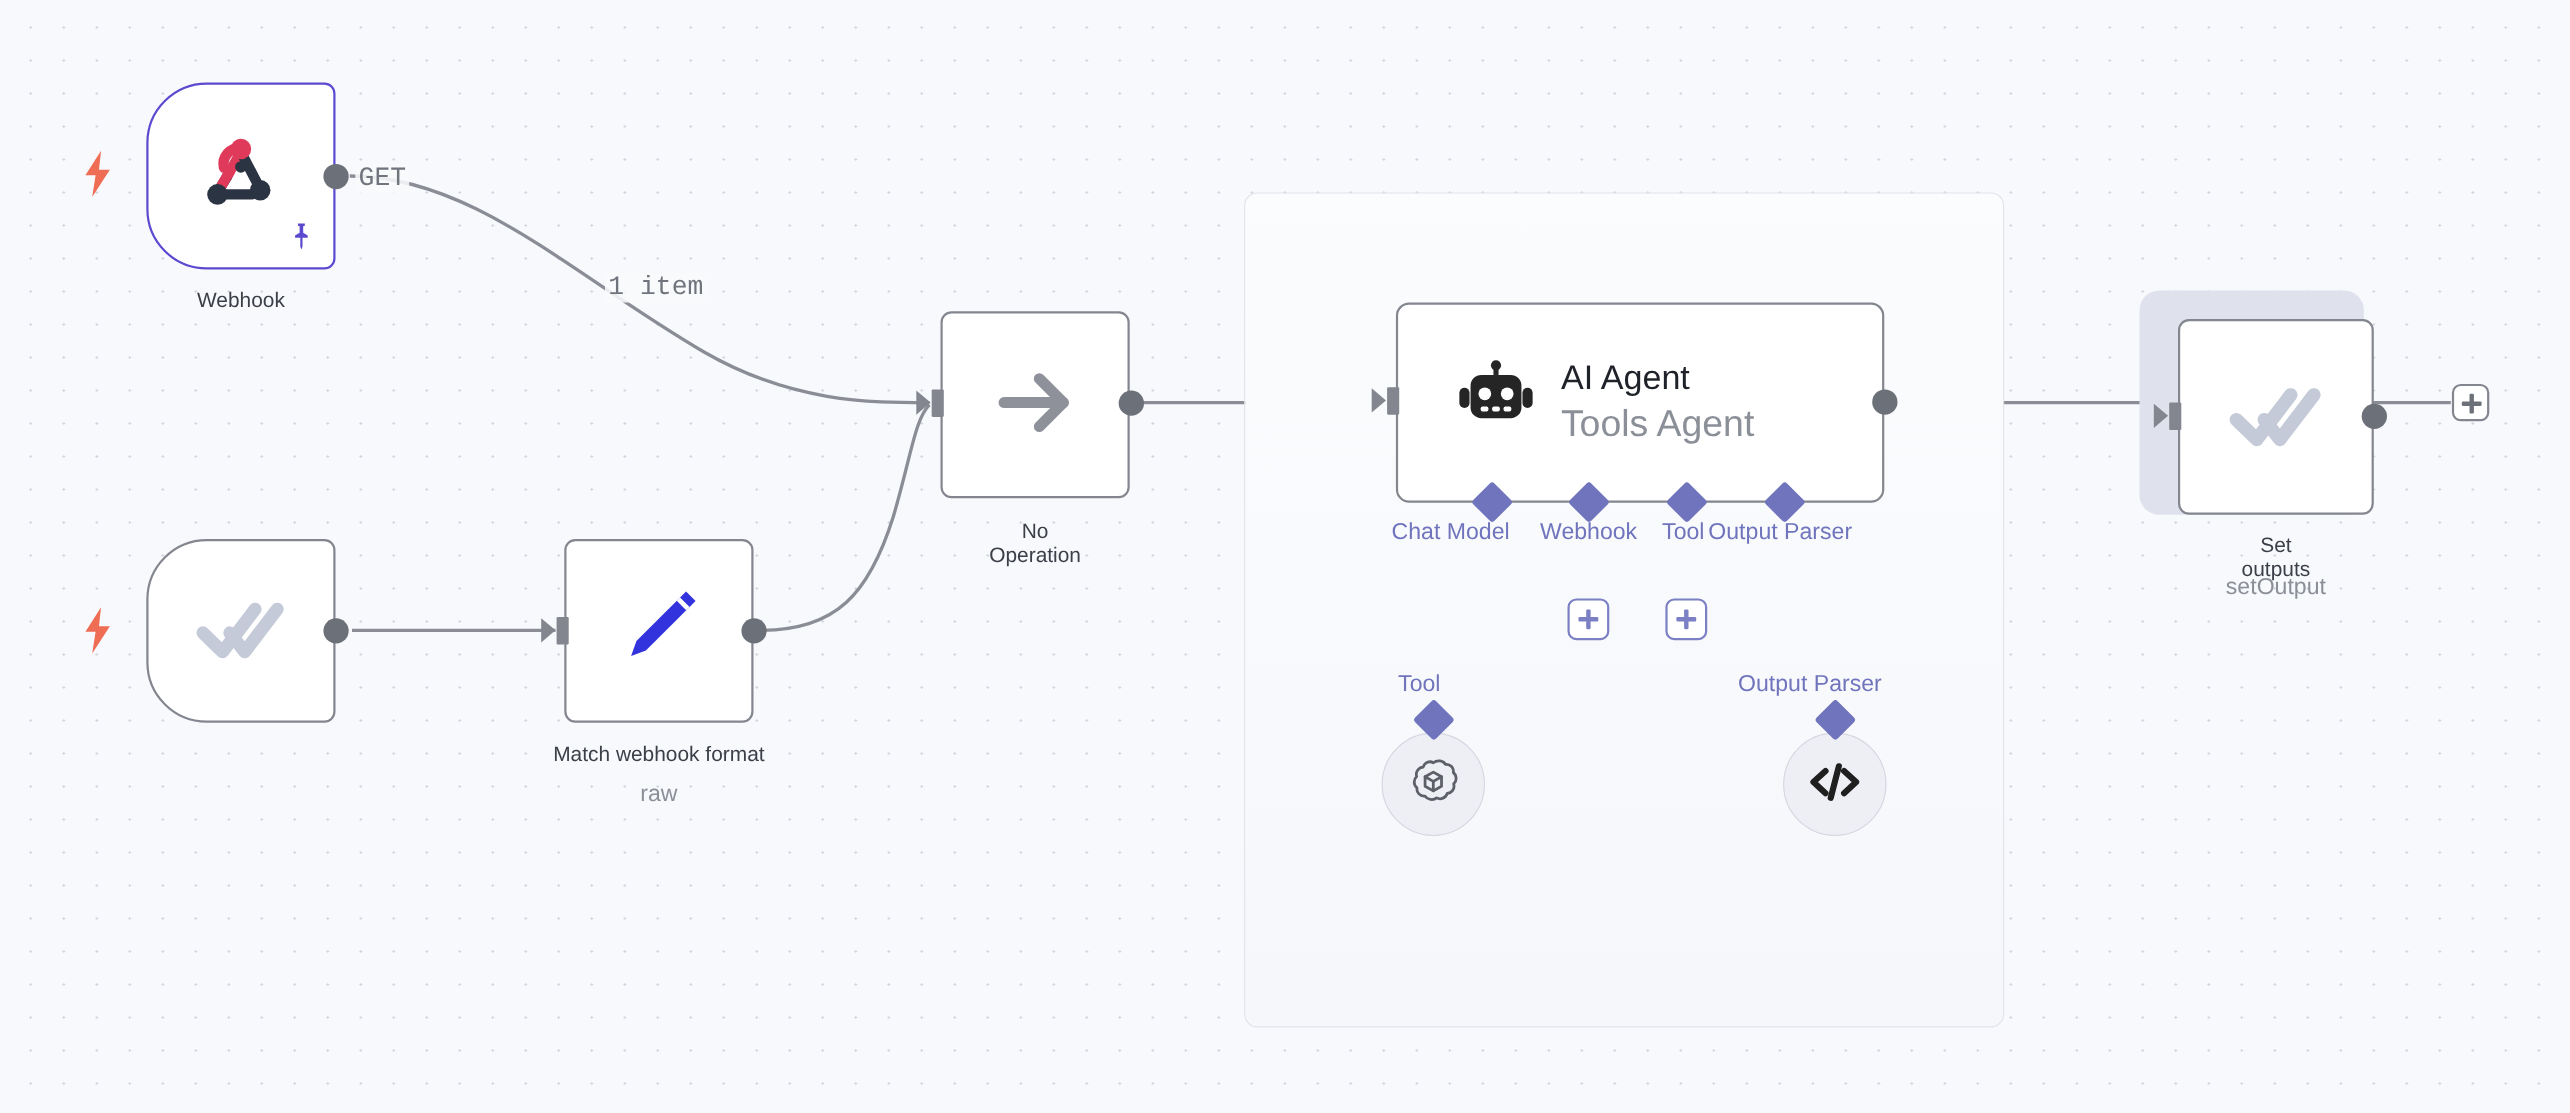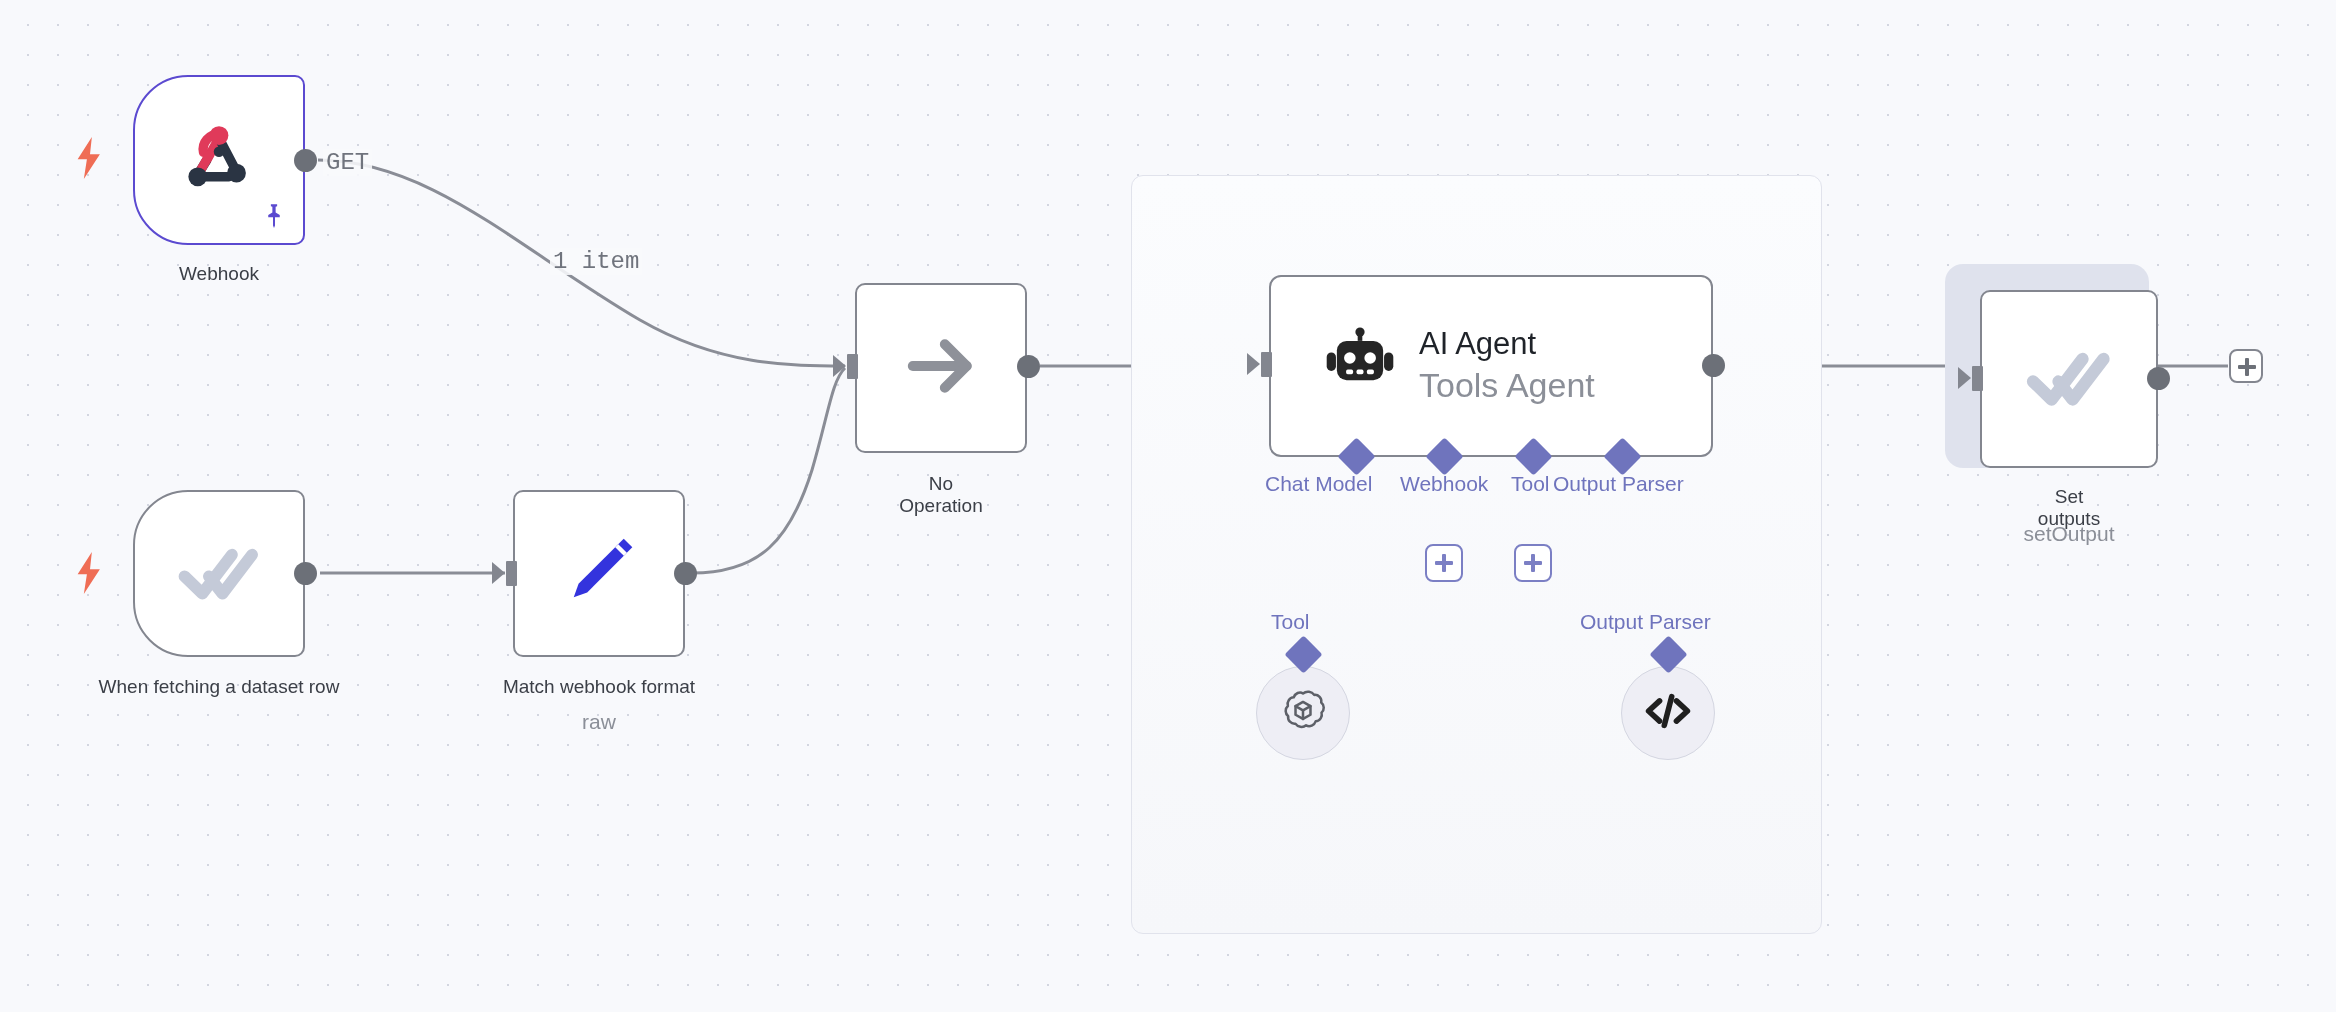--- a/index.html
+++ b/index.html
@@ -363,21 +363,20 @@
           <path d="M12.5 17.5 L17.2 23.5 L27.5 10"></path>
         </svg>
       </span>
     </div>
     <span class="bolt" style="left:-58px; top:62px;">
       <svg width="30" height="42" viewBox="0 0 24 34" fill="#ef6d55">
         <path d="M13.5 0 L2 18 L9.5 18 L7 34 L20 14 L12 14 Z"></path>
       </svg>
     </span>
     <span class="port-out" style="left:161px; top:72px;"></span>
-    <div class="node-caption" style="top:186px; width:340px;">When fetching a dataset row</div>
   </div>
 
   <div class="node" style="left:513px; top:490px;">
     <div class="node-box" style="width:172px; height:167px;">
       <span style="display:block;">
         <svg width="86" height="86" viewBox="0 0 32 32">
           <path d="M25.2 3.6 L28.4 6.8 L11.6 23.6 L6.6 25.4 L8.4 20.4 Z" fill="#3333dd"></path>
           <path d="M22.6 6.2 L25.8 9.4" stroke="#ffffff" stroke-width="1.6"></path>
         </svg>
       </span>

